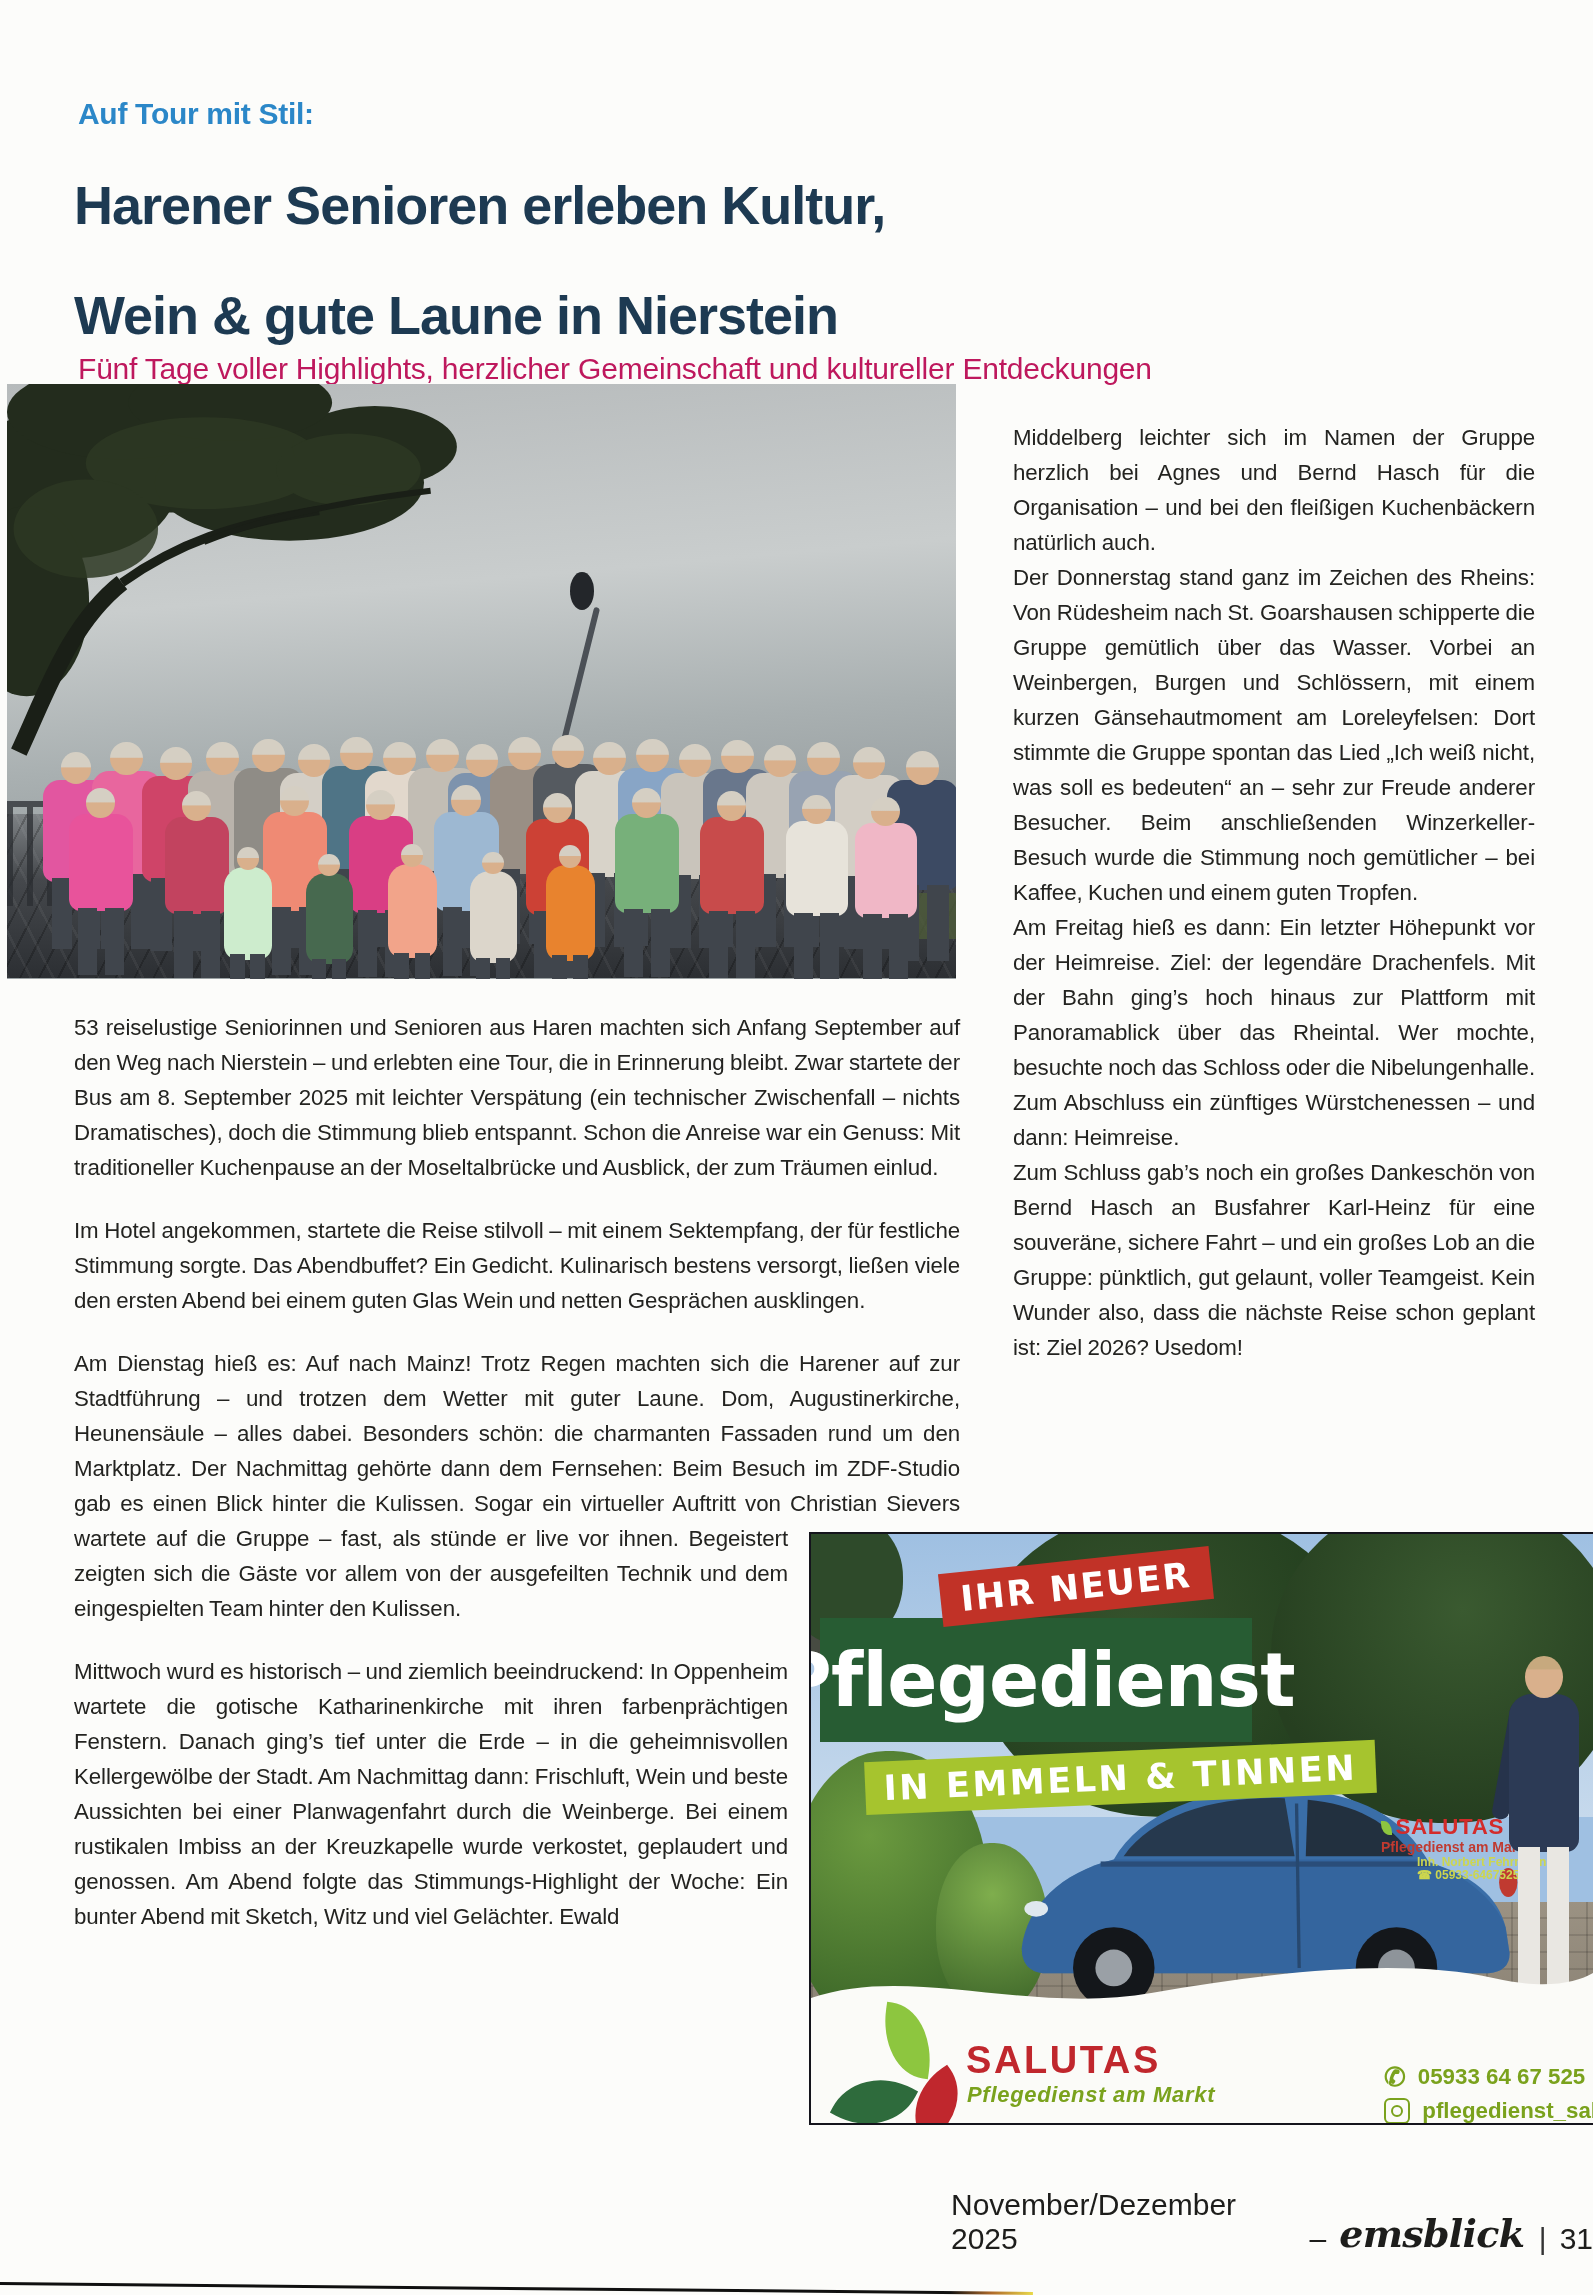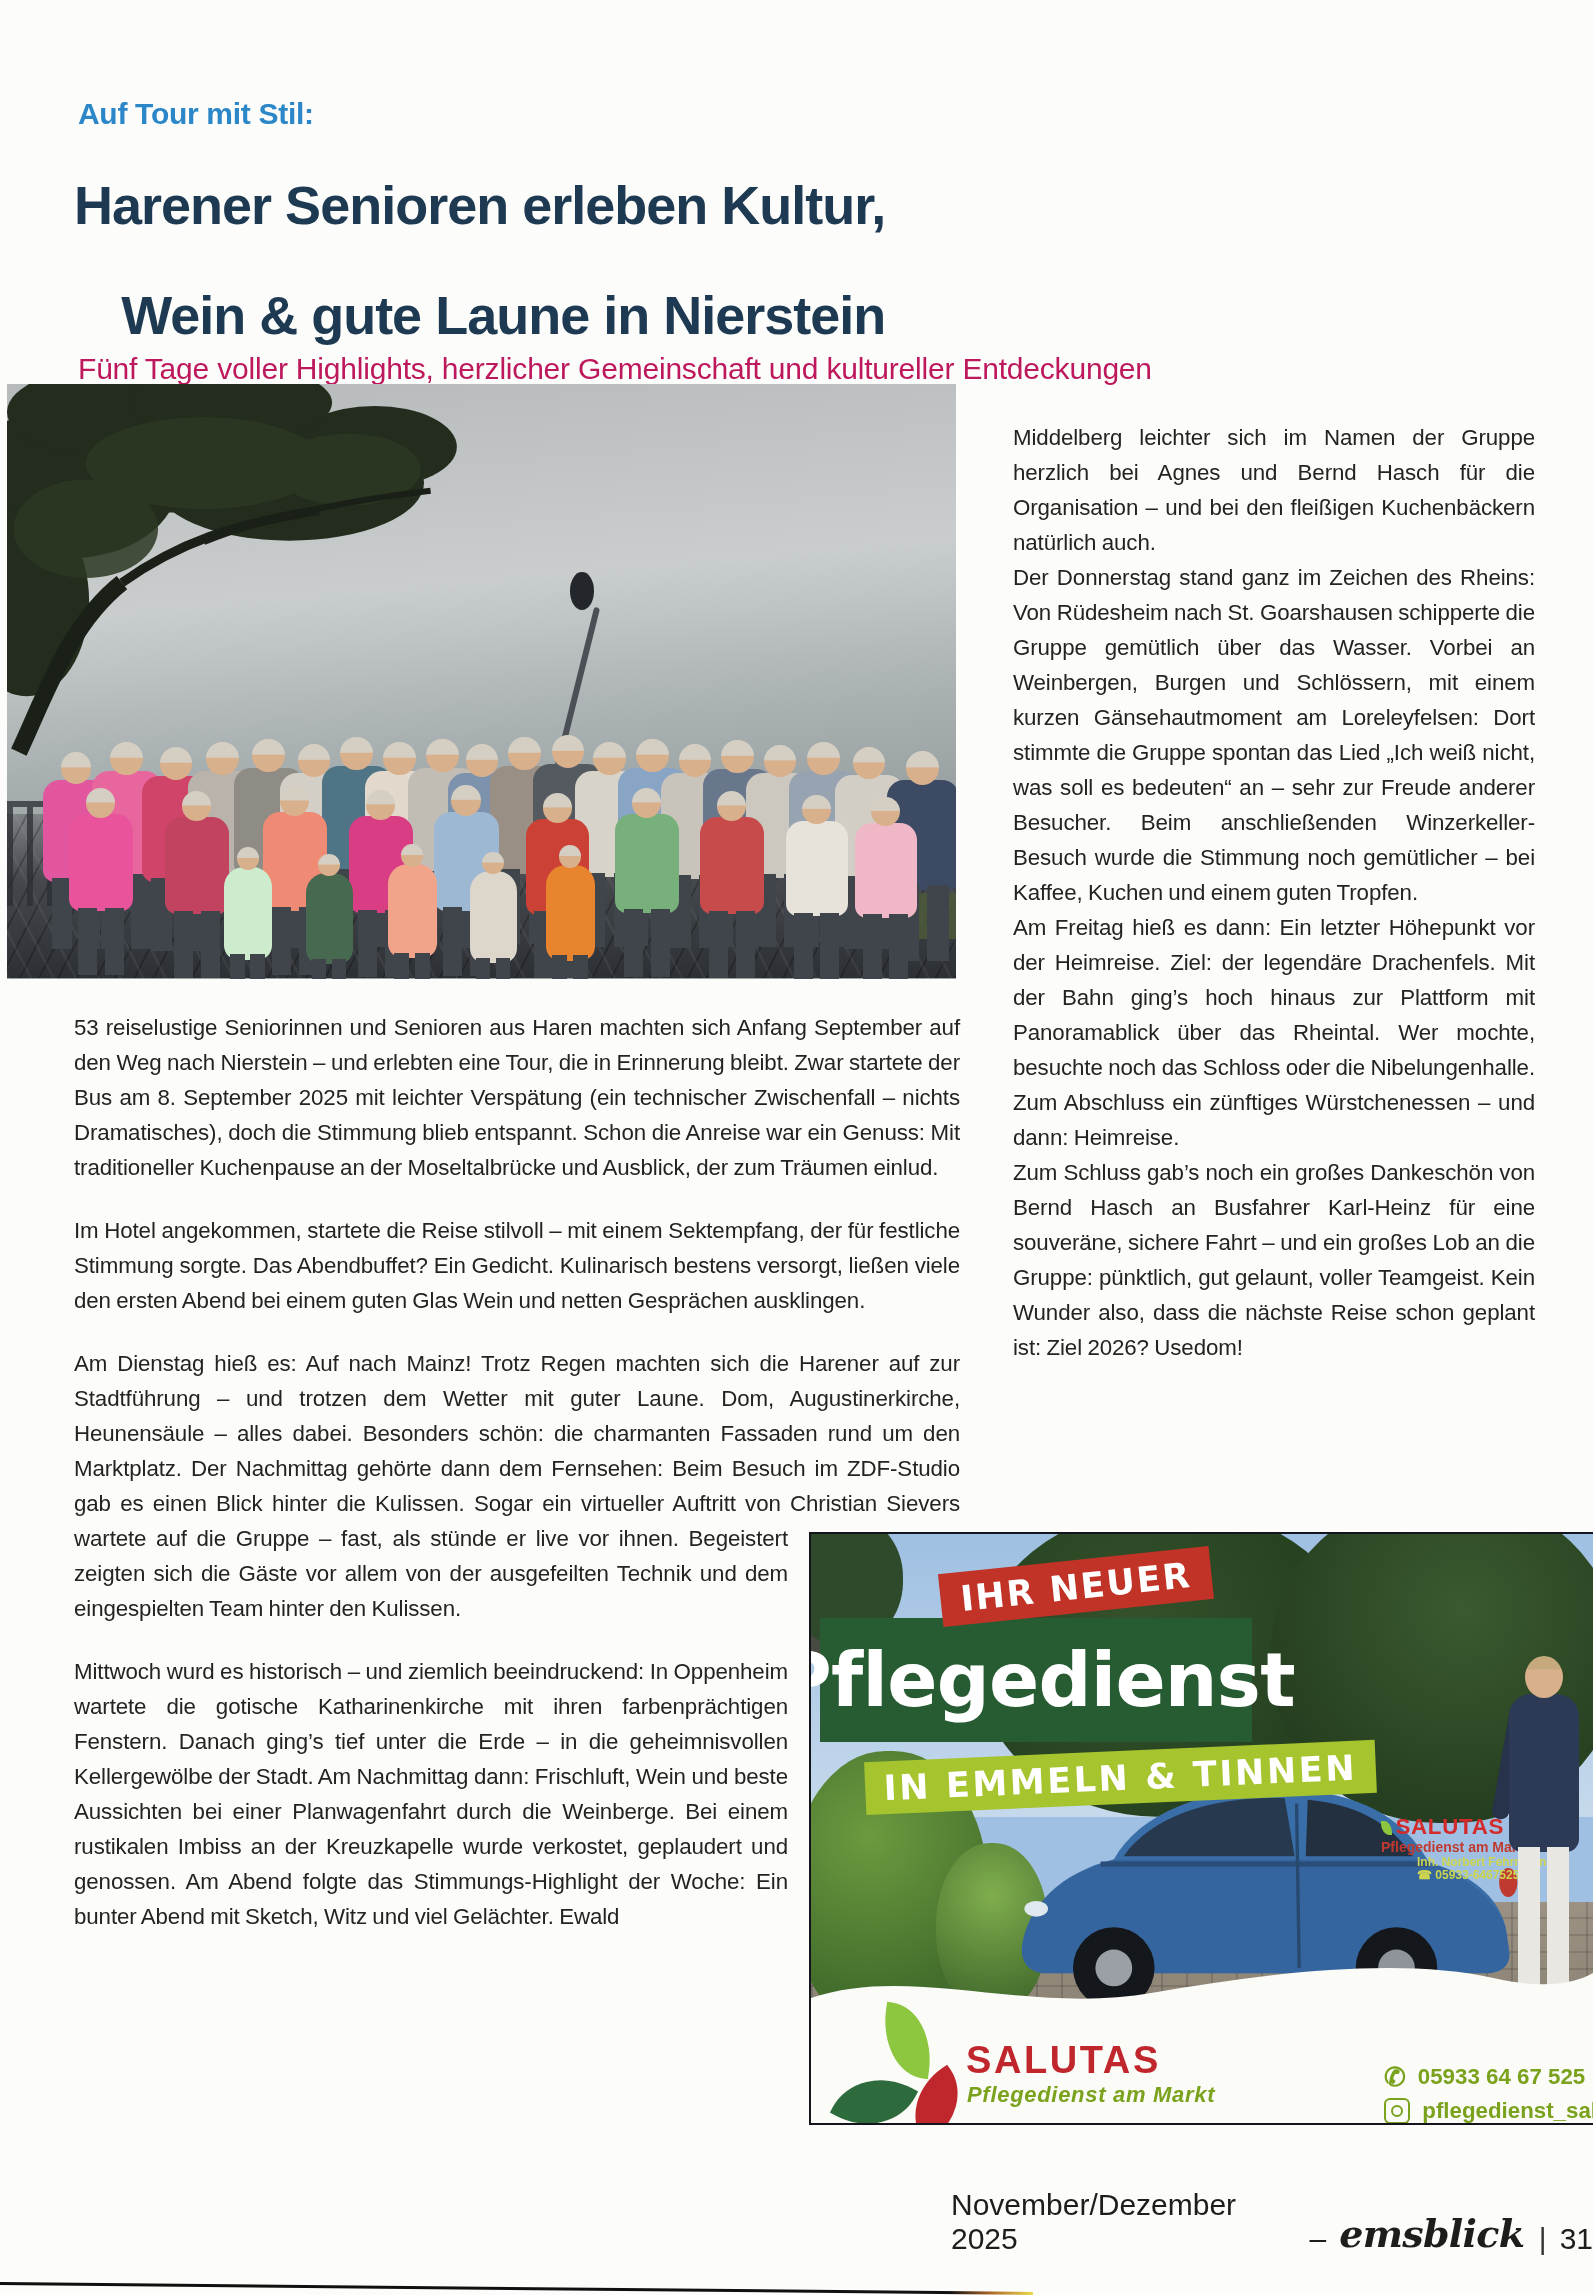--- a/index.html
+++ b/index.html
@@ -10,21 +10,21 @@
   }
   
   .kicker{
     position:absolute; left:78px; top:97px;
     font-size:30px; font-weight:700; letter-spacing:-0.3px; color:#2b87c8;
   }
   .headline{
     position:absolute; left:74px; top:150px; margin:0;
     font-size:54px; font-weight:700; letter-spacing:-1px; color:#1d3a52; line-height:110px;
   }
-  .headline span{display:block;text-align:right;}
+  .headline span{display:block;}
   .subhead{
     position:absolute; left:78px; top:352px;
     font-size:30px; font-weight:400; letter-spacing:-0.2px; color:#be185d;
   }
   
   .photo{
     position:absolute; left:6.6px; top:384px; width:949px; height:595px;
     overflow:hidden; background:linear-gradient(175deg,#b6babb 0%,#c9cdcd 35%,#a9b0b1 58%,#9aa1a3 72%);
   }
   .hills{position:absolute; left:578px; top:389px; width:371px; height:47px;

